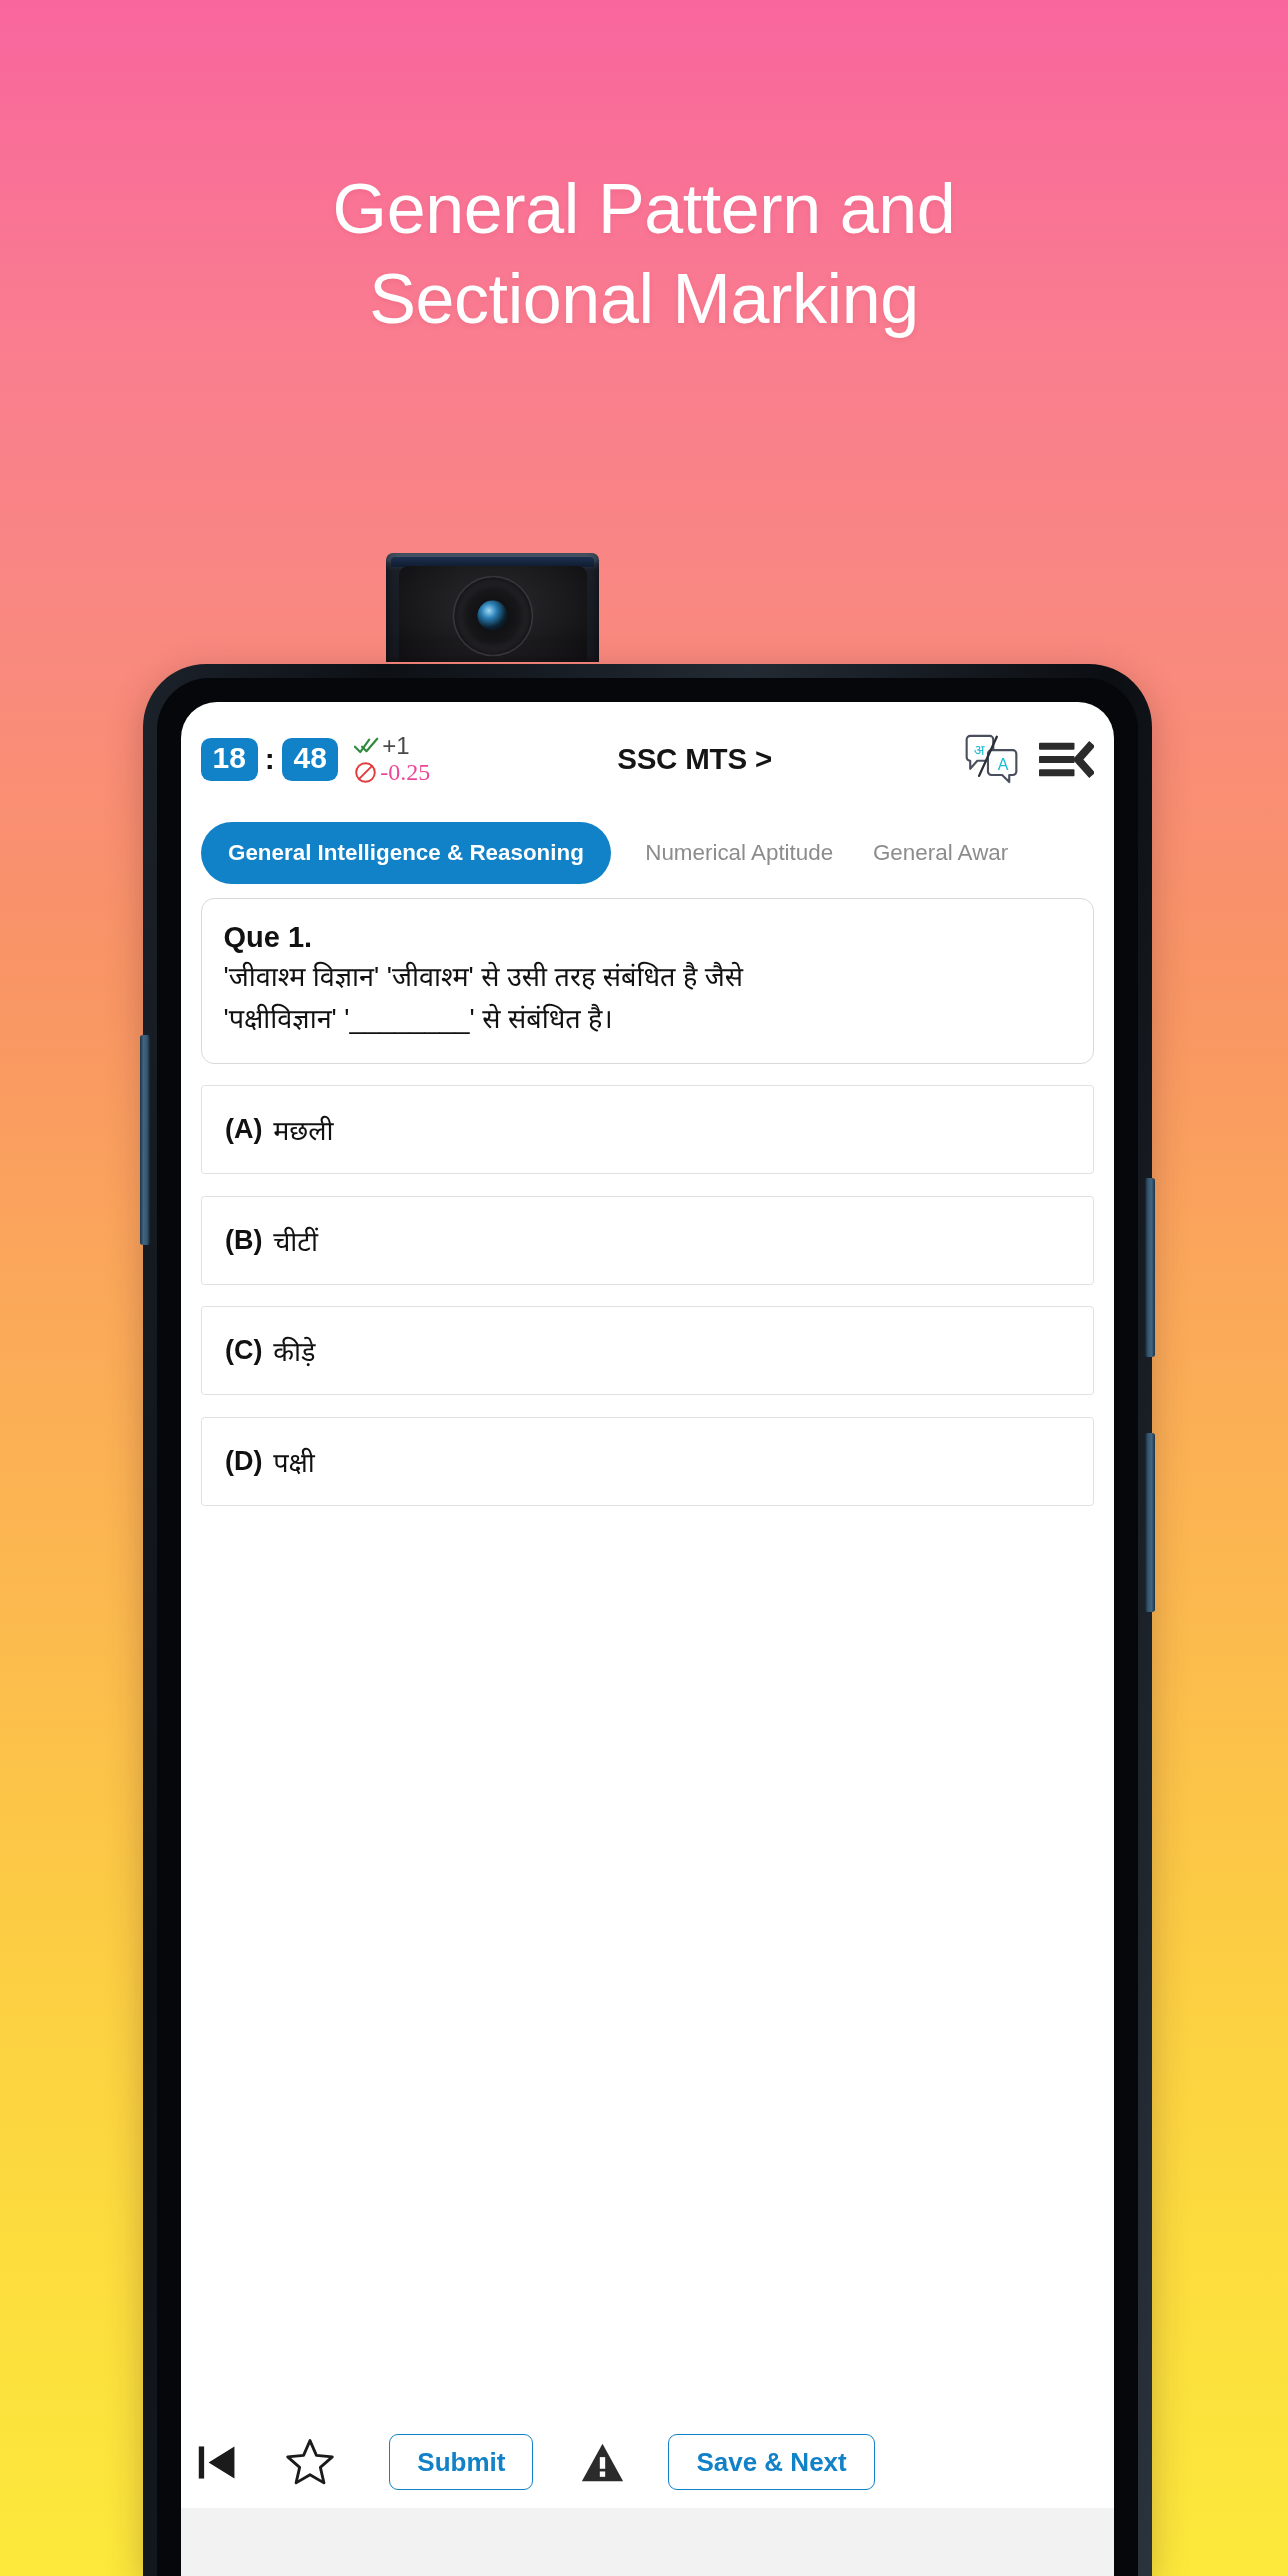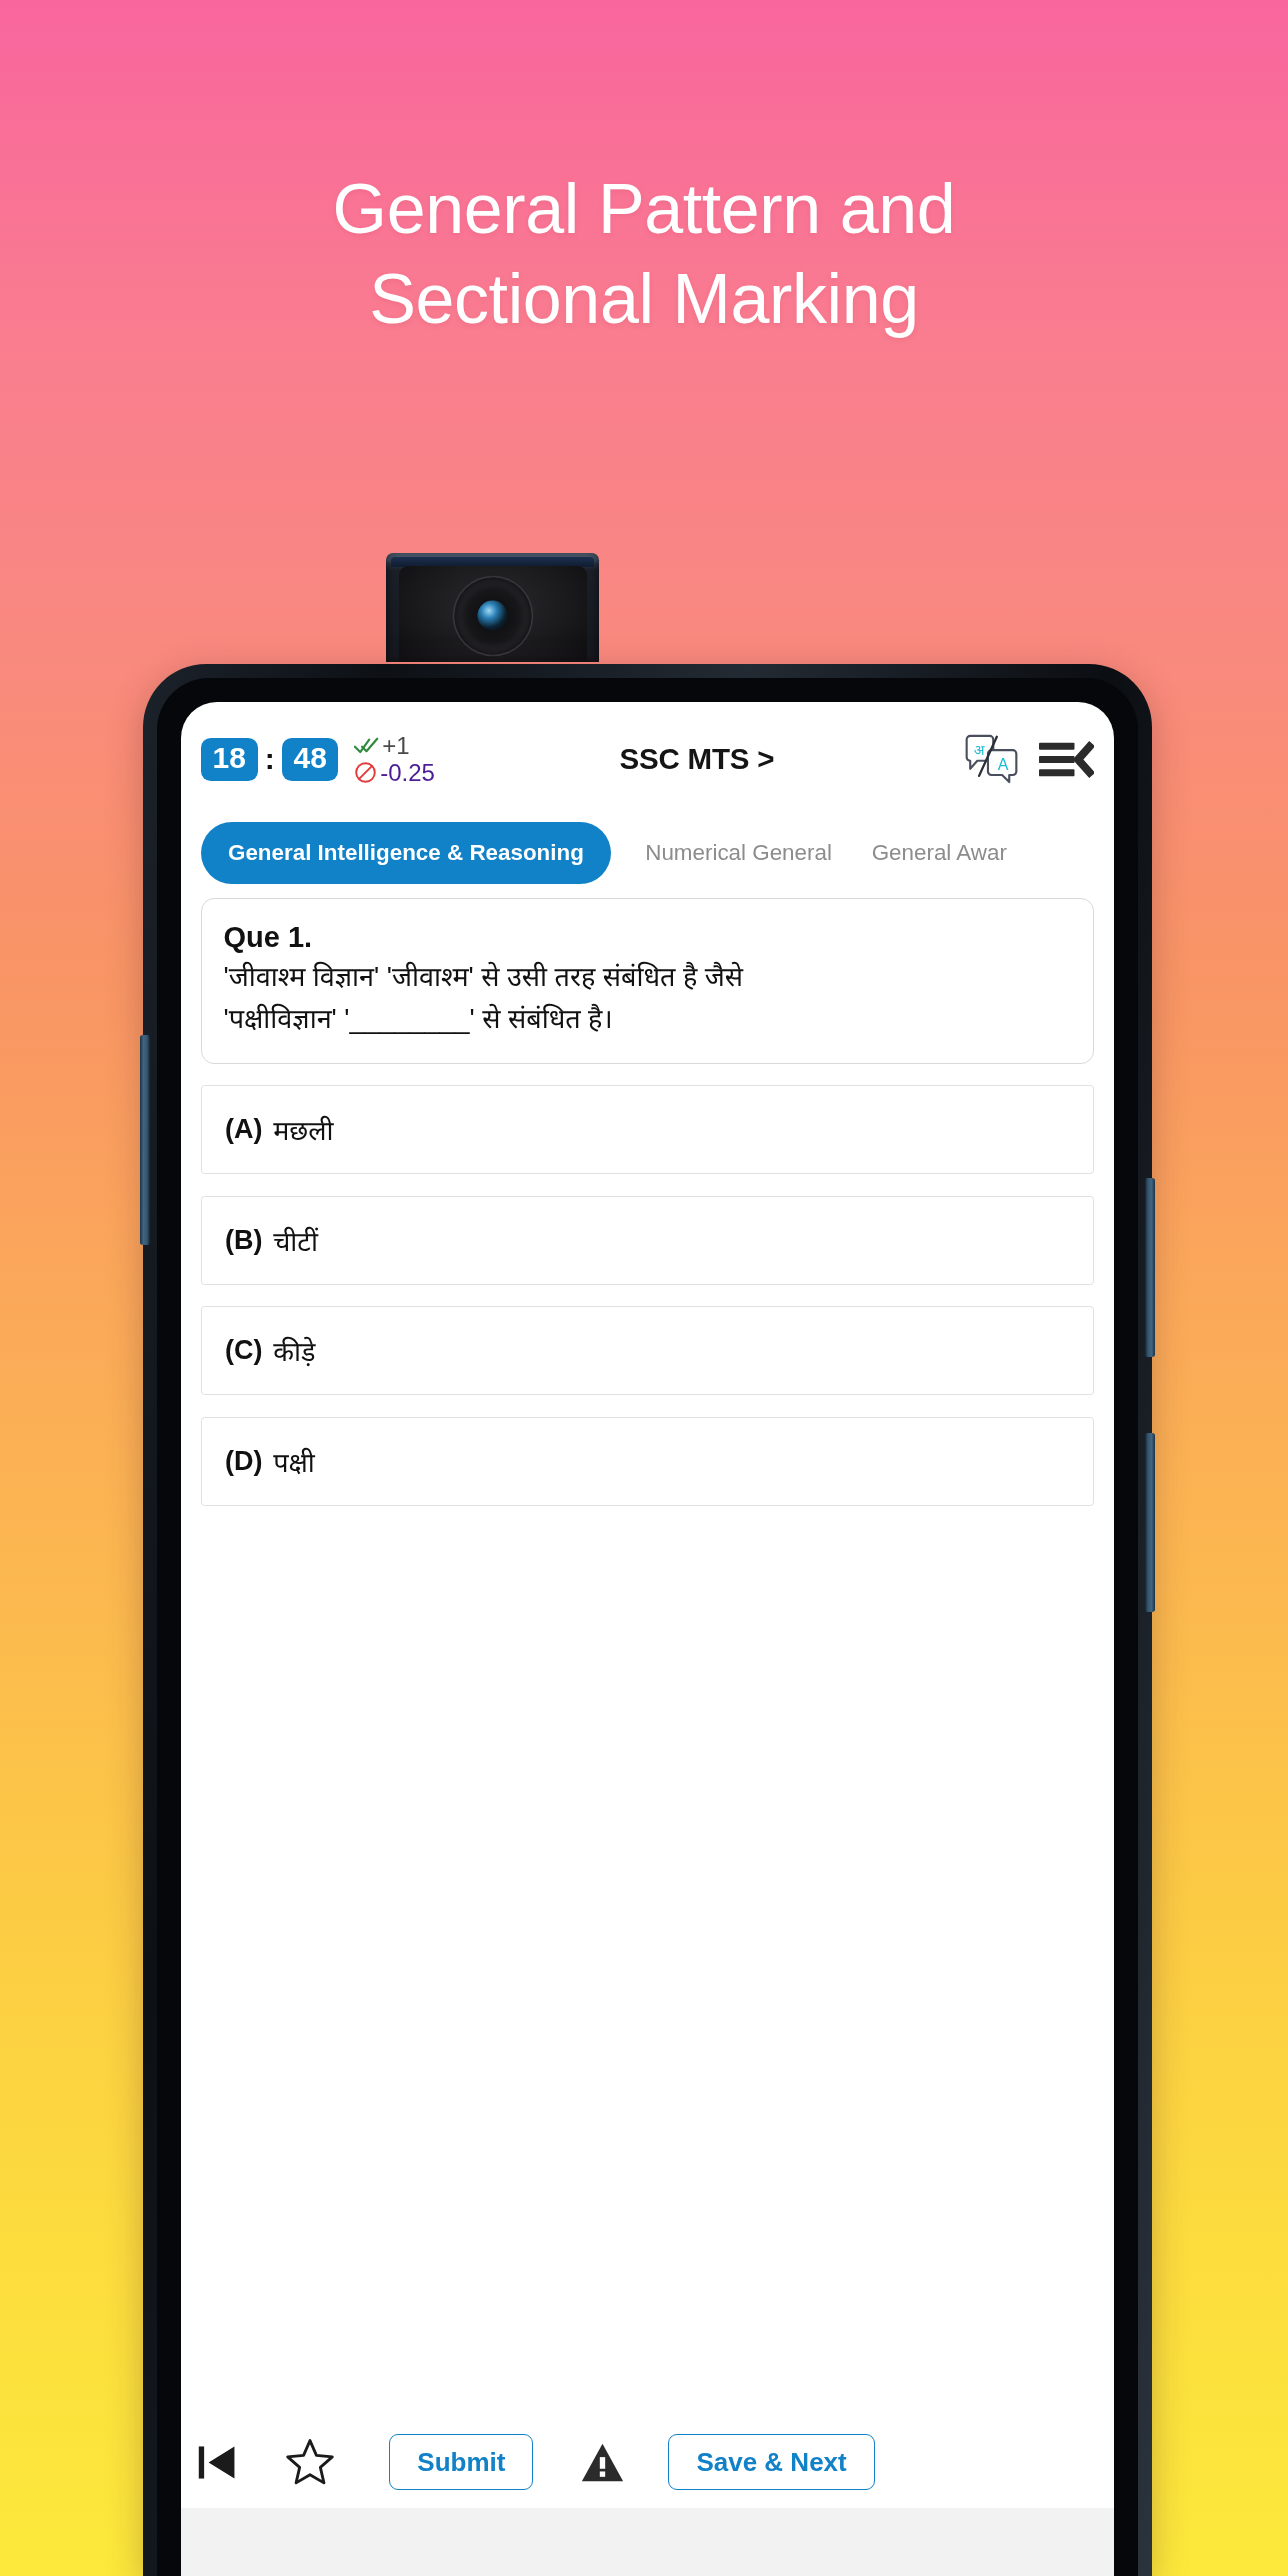--- a/index.html
+++ b/index.html
@@ -122,21 +122,21 @@
     min-width: 55px; text-align: center;
   }
   .timer-colon { color:#111; font-size: 30px; font-weight: 700; line-height: 1; }
   .marks {
     margin-left: 16px;
     display: flex; flex-direction: column; gap: 1.8px;
     font-size: 24px; color: #555; line-height: 1.05;
   }
   .mark-row { display:flex; align-items:center; gap:2.7px; white-space: nowrap; }
   .mark-pos { color:#4a4a4a; }
-  .mark-neg { color:#4c1d95; }
+  .mark-neg { color:#ec4899;font-family:Liberation Serif, serif; }
   .ico-dblcheck { width: 25px; height: 19.7px; display:inline-block; }
   .ico-ban { width: 23px; height: 23px; display:inline-block; }
 
   .header-title {
     flex: 1;
     text-align: center;
     font-size: 29.5px;
     font-weight: 600;
     color: #151515;
     letter-spacing: -0.2px;
@@ -302,21 +302,21 @@
               <rect x="0" y="3" width="40" height="8" rx="1" fill="#2b2b2b"></rect>
               <rect x="0" y="18" width="40" height="8" rx="1" fill="#2b2b2b"></rect>
               <rect x="0" y="33" width="40" height="8" rx="1" fill="#2b2b2b"></rect>
               <path d="M60 4 L44 22 L60 40" fill="none" stroke="#2b2b2b" stroke-width="9" stroke-linecap="butt" stroke-linejoin="miter"></path>
             </svg>
           </div>
         </div>
 
         <div class="tabs">
           <div class="tab active">General Intelligence &amp; Reasoning</div>
-          <div class="tab">Numerical General</div>
+          <div class="tab">Numerical Aptitude</div>
           <div class="tab">General Awar</div>
         </div>
 
         <div class="content">
           <div class="q-card">
             <div class="q-label">Que 1.</div>
             <div class="q-text">'जीवाश्म विज्ञान' 'जीवाश्म' से उसी तरह संबंधित है जैसे</div>
             <div class="q-text">'पक्षीविज्ञान' '________' से संबंधित है।</div>
           </div>
 

